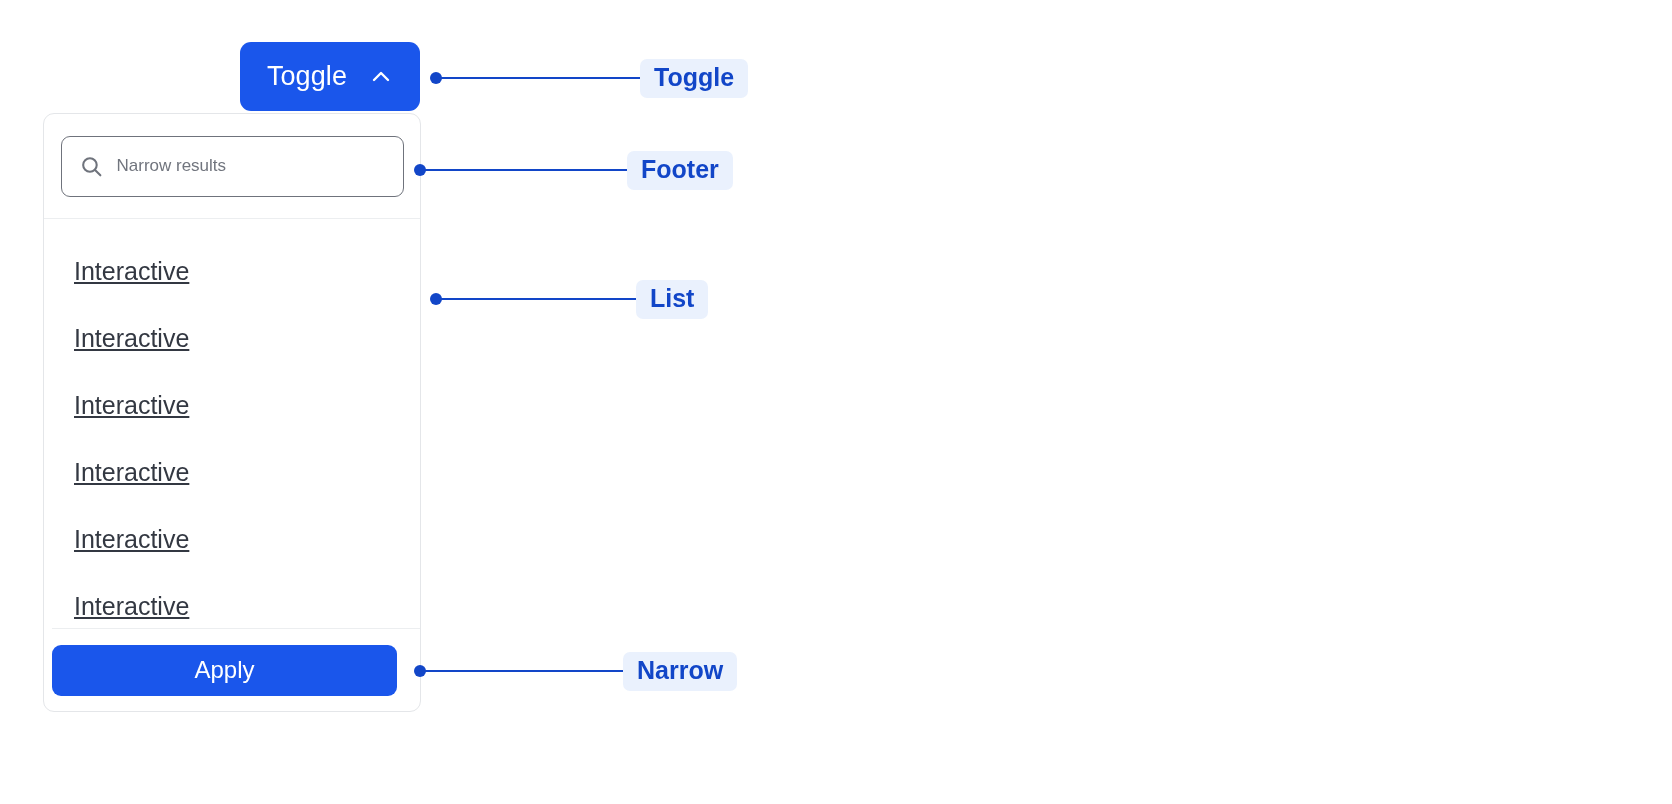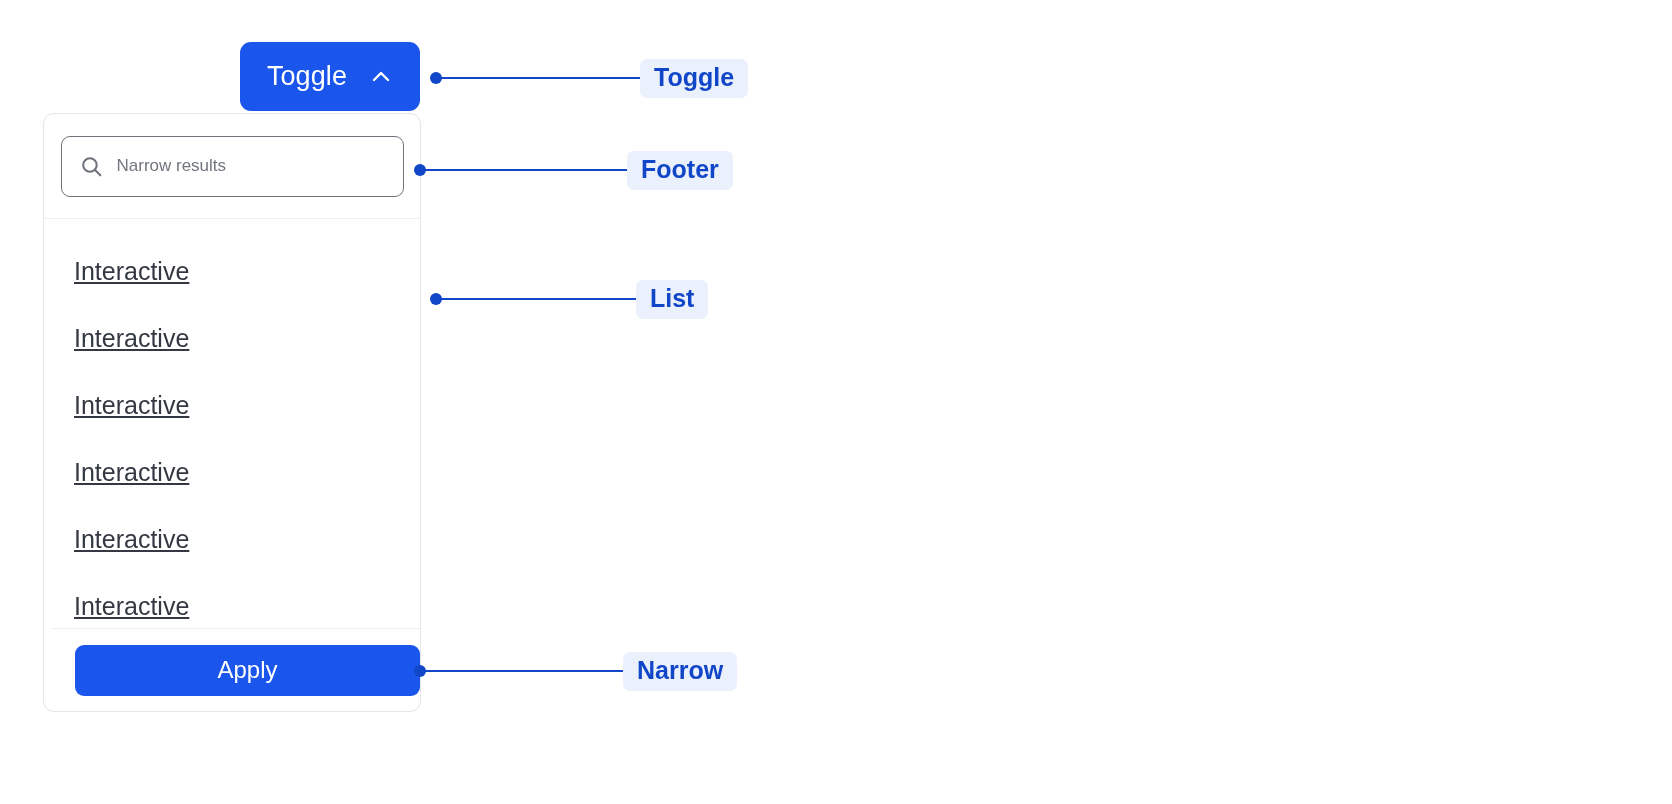--- a/index.html
+++ b/index.html
@@ -147,21 +147,21 @@
   .panel-footer {
     position: absolute;
     left: 8px;
     right: 0;
     bottom: 0;
     height: 83px;
     border-top: 1.5px solid #eceef0;
     box-sizing: border-box;
     display: flex;
     align-items: center;
-    justify-content: flex-end;
+    justify-content: flex-start;
   }
   .apply-button {
     width: 345px;
     height: 51px;
     background: #1a56eb;
     border: none;
     border-radius: 9px;
     color: #ffffff;
     font-family: "Liberation Sans", sans-serif;
     font-size: 24px;

